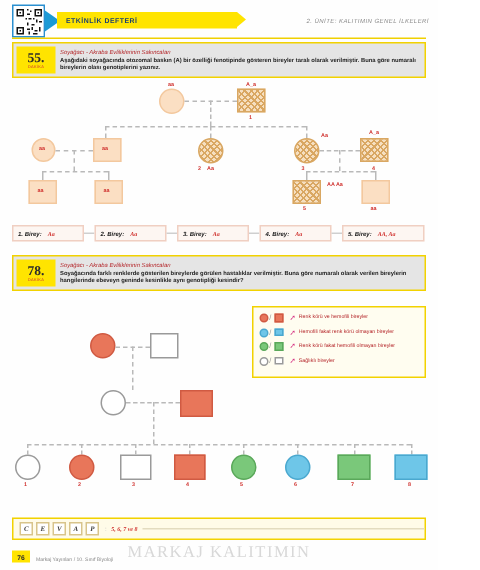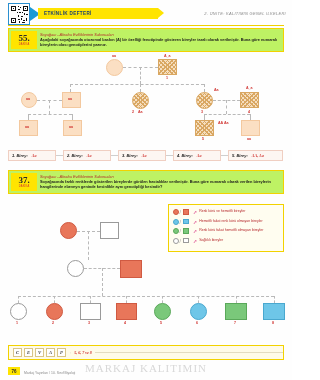--- a/index.html
+++ b/index.html
@@ -24,21 +24,21 @@
   .hdr-band span{font-size:4.6px;font-weight:bold;letter-spacing:.35px;
       color:#1a3f6f;padding-left:6px;}
   .hdr-band:after{content:"";position:absolute;right:-6px;top:0;width:0;height:0;
       border-top:5.5px solid transparent;border-bottom:5.5px solid transparent;
       border-left:6px solid #ffe400;}
   .hdr-right{position:absolute;right:6px;top:11px;font-size:4px;color:#8a8a8a;
       font-style:italic;letter-spacing:.3px;white-space:nowrap;}
   .hdr-rule{position:absolute;left:8px;top:25px;width:276px;height:1px;background:#f0d000;}
 
   
-  .card{position:absolute;left:8px;width:276px;background:#bef264;
+  .card{position:absolute;left:8px;width:276px;background:#e5e5e5;
         border:1px solid #f2d200;box-sizing:border-box;}
   .qnum{position:absolute;left:2px;top:2px;width:26px;height:18px;background:#ffe400;
         display:flex;flex-direction:column;align-items:center;justify-content:center;}
   .qnum b{font-size:9px;color:#2b2b2b;line-height:9px;font-family:"Liberation Serif",serif;}
   .qnum i{font-size:2.6px;color:#d0322f;font-style:normal;letter-spacing:.2px;}
   .qtopic{position:absolute;left:31px;top:2.5px;font-size:3.9px;color:#b4262a;
         font-style:italic;white-space:nowrap;}
   .qbody{position:absolute;left:31px;top:8px;right:4px;font-size:3.9px;
         color:#1c1c1c;line-height:5px;font-weight:bold;}
 
@@ -239,21 +239,21 @@
     </div>
     <div class="slotdash"></div>
     <div class="slot" style="width:55px;">
       <span class="lab">5. Birey:</span>
       <span class="ans">AA, Aa</span>
     </div>
   </div>
 
   <div class="card" style="top:170px;height:24px;">
     <div class="qnum">
-      <b>37.</b>
+      <b>78.</b>
       <i>DAKİKA</i>
     </div>
     <div class="qtopic">Soyağacı - Akraba Evliliklerinin Sakıncaları</div>
     <div class="qbody">Soyağacında farklı renklerde gösterilen bireylerde görülen hastalıklar verilmiştir. Buna göre numaralı olarak verilen bireylerin hangilerinde ebeveyn geninde kesinlikle aynı genotipliği kesindir?</div>
   </div>
 
   <div class="legend" style="left:168px;top:204px;width:116px;height:48px;">
     <div class="lrow">
       <span class="lsym">
         <span class="lc" style="background:#e8765a;border:1px solid #d05a42;"></span>

